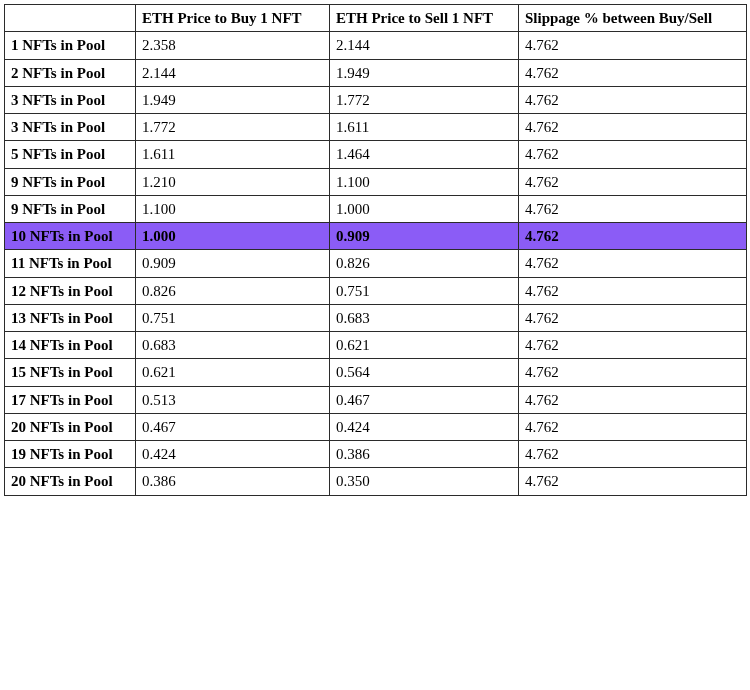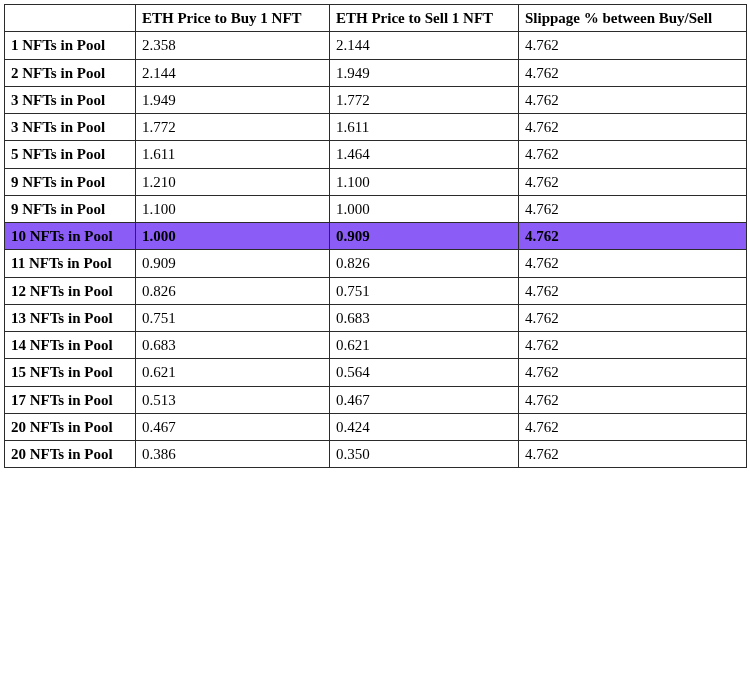--- a/index.html
+++ b/index.html
@@ -161,20 +161,26 @@
           <td>0.467</td>
           <td>4.762</td>
         </tr>
         <tr>
           <td class="row-label">20 NFTs in Pool</td>
           <td>0.467</td>
           <td>0.424</td>
           <td>4.762</td>
         </tr>
         <tr>
+          <td class="row-label">19 NFTs in Pool</td>
+          <td>0.424</td>
+          <td>0.386</td>
+          <td>4.762</td>
+        </tr>
+        <tr>
           <td class="row-label">20 NFTs in Pool</td>
           <td>0.386</td>
           <td>0.350</td>
           <td>4.762</td>
         </tr>
       </tbody>
   </table>
 </div>
 
 </body></html>

